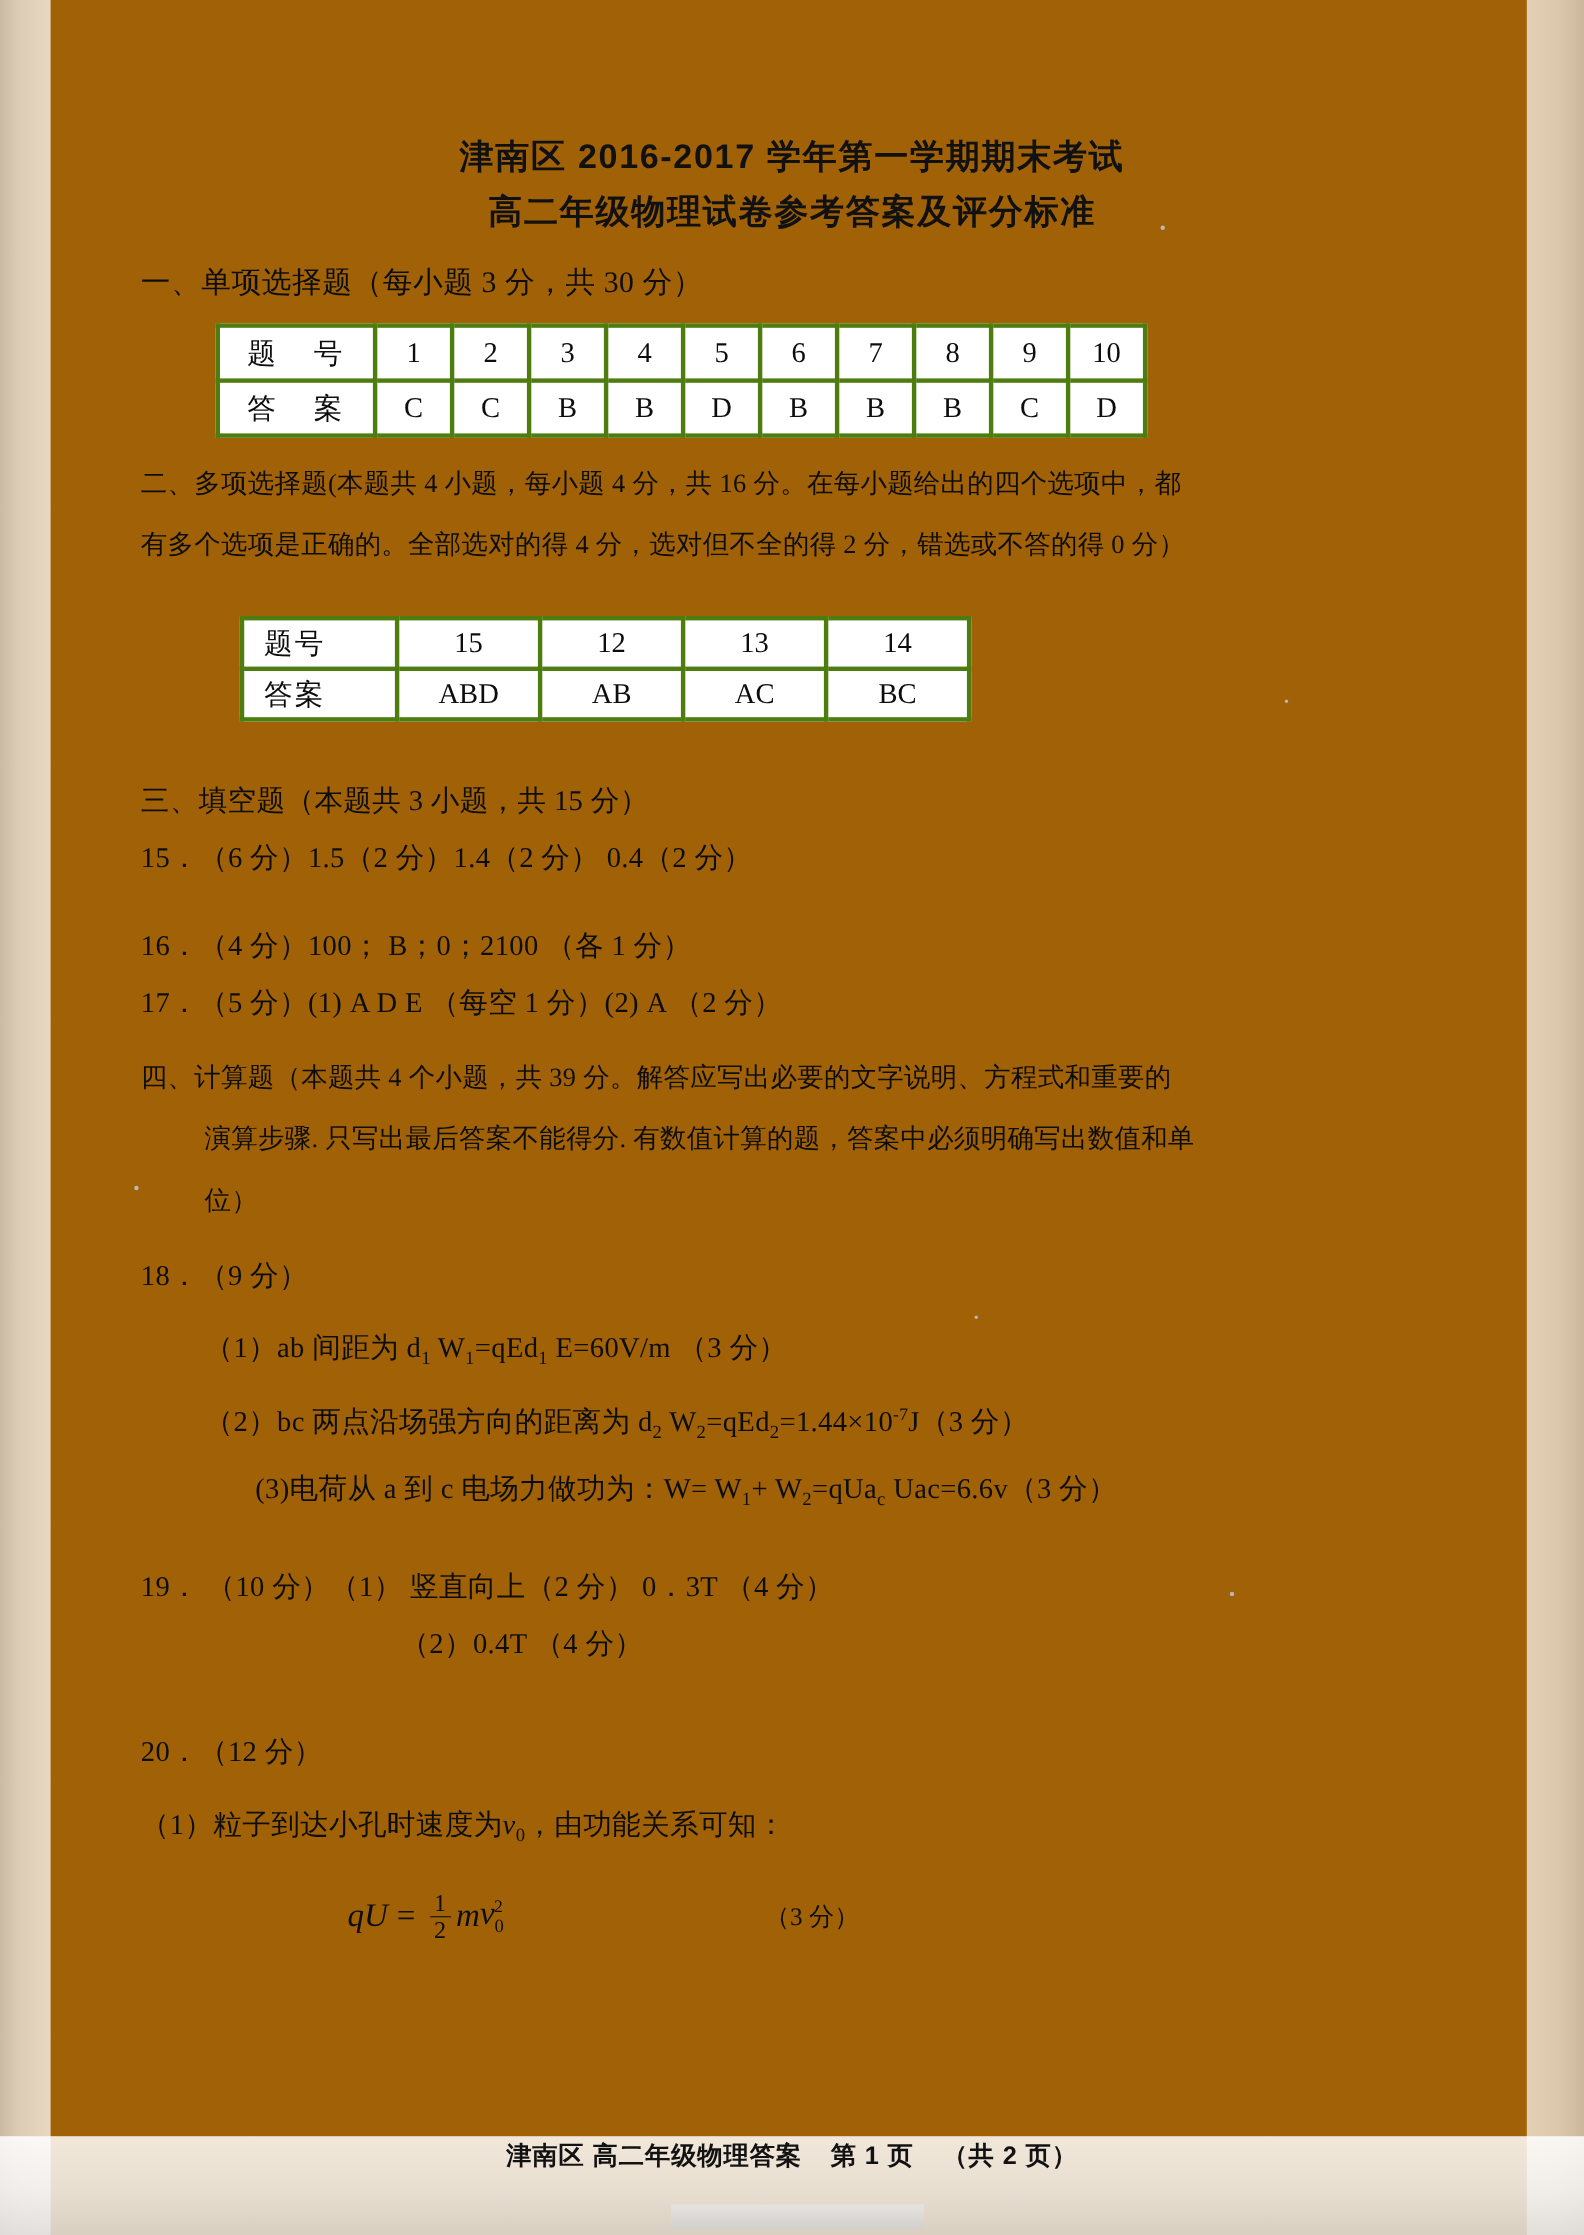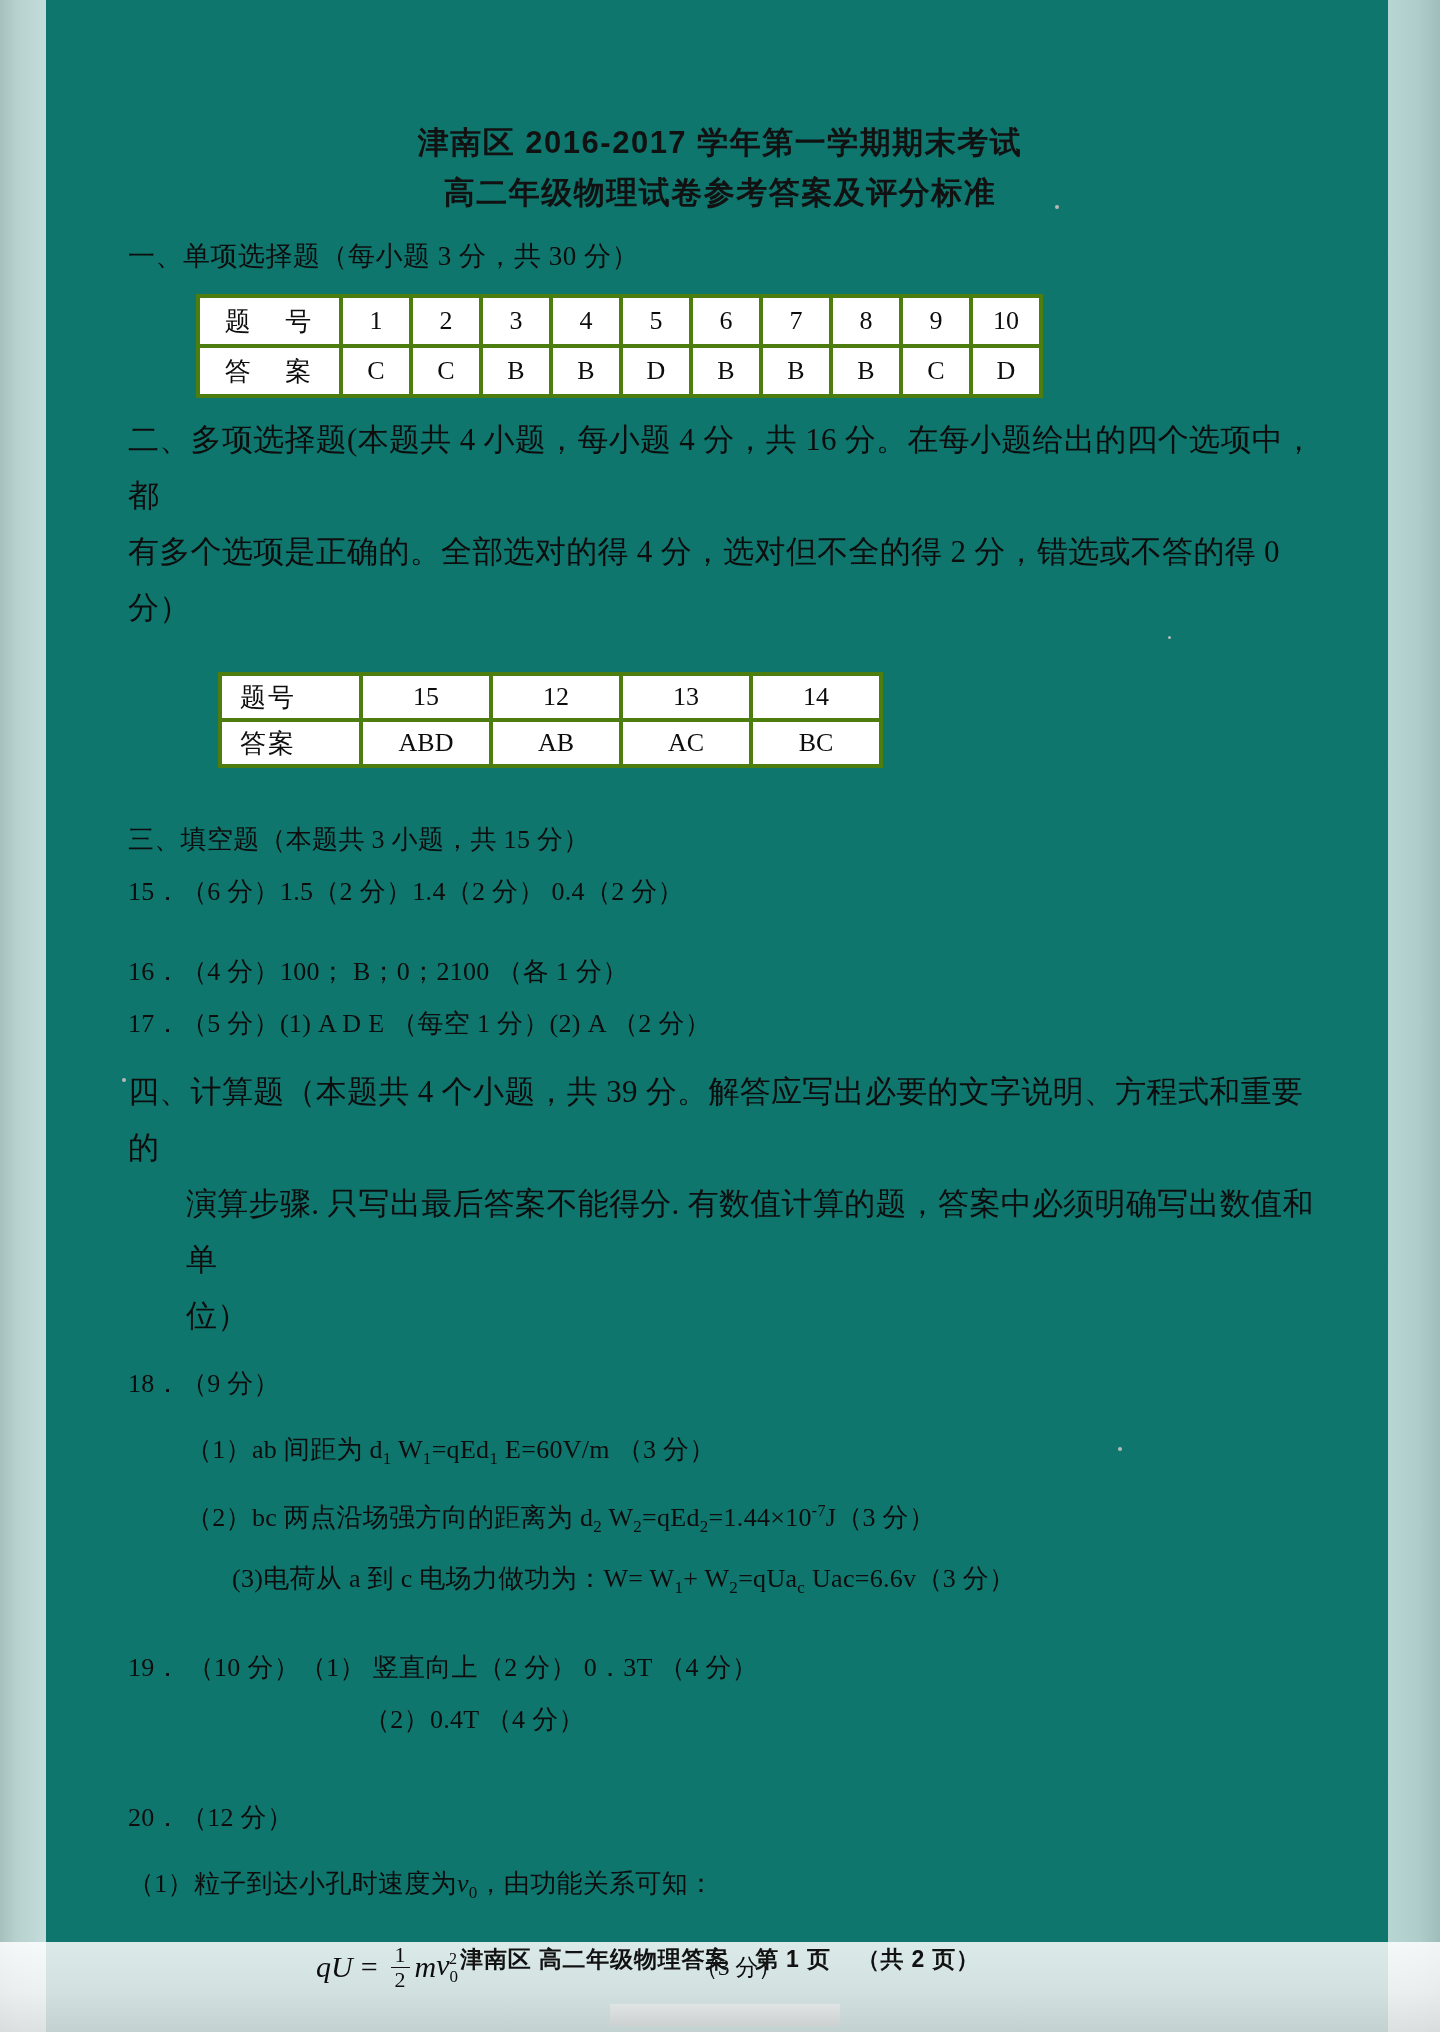--- a/index.html
+++ b/index.html
@@ -9,21 +9,21 @@
   }
   body {
     font-family: "Liberation Serif", "DejaVu Serif", serif;
     color: #0d0d0d;
   }
   .page {
     position: relative;
     width: 1440px;
     height: 2032px;
     margin: 0 auto;
-    background: #0f766e;
+    background: #a16207;
     overflow: hidden;
   }
   
   .scan-shade {
     position: absolute;
     pointer-events: none;
   }
   .scan-shade.left {
     left: 0; top: 0; width: 46px; height: 2032px;
     background: linear-gradient(to right, #d8d8d8 0%, #efefef 35%, #ffffff 100%);
@@ -78,21 +78,21 @@
     margin-right: 120px;
   }
 
   .sec-head {
     font-size: 27px;
     line-height: 44px;
     margin-top: 16px;
     letter-spacing: .5px;
   }
   .para {
-    font-size: 31px;
+    font-size: 24px;
     line-height: 56px;
     letter-spacing: .3px;
   }
 
   table.ans {
     border-collapse: collapse;
     margin: 16px auto 0 auto;
     background: #fff;
   }
   table.ans td {

